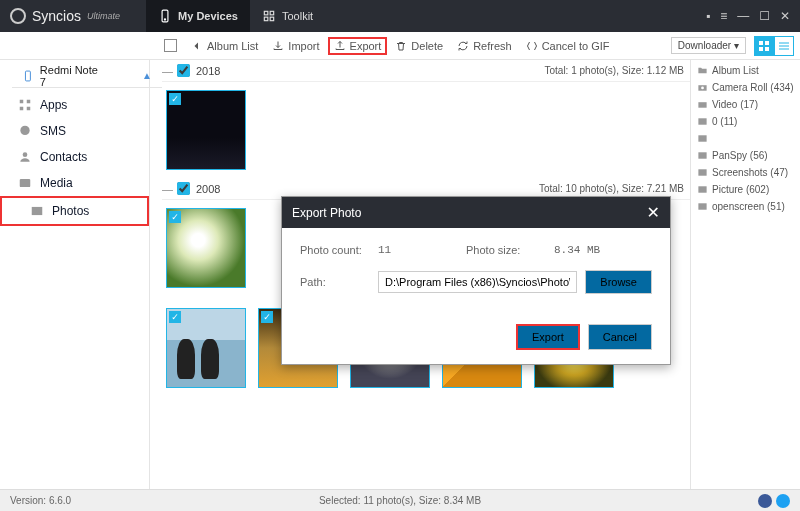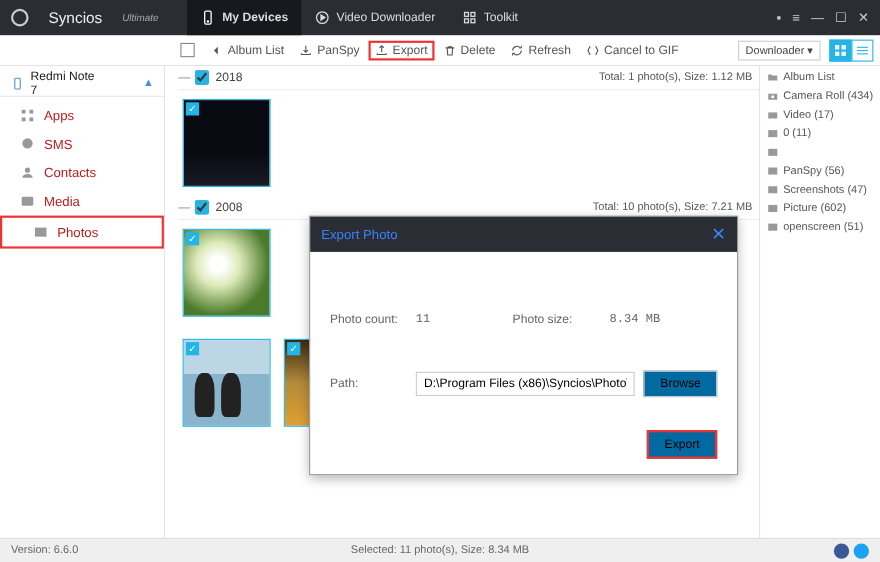--- a/index.html
+++ b/index.html
@@ -1,19 +1,19 @@
 <!DOCTYPE html>
 <html><head>
 <meta charset="utf-8">
 <style>
 * { box-sizing: border-box; margin: 0; padding: 0; font-family: Arial, sans-serif; }
 body { width: 800px; height: 511px; background: #fff; overflow: hidden; position: relative; font-size: 11px; color: #444; }
 
 .titlebar { height: 32px; background: #2a2d34; display: flex; align-items: center; }
-.logo-area { display: flex; align-items: center; padding: 0 10px; gap: 18px; color: #eee; }
+.logo-area { display: flex; align-items: center; padding: 0 10px; gap: 6px; color: #eee; }
 .logo-icon { width: 16px; height: 16px; border: 2px solid #ccc; border-radius: 50%; }
 .brand { font-size: 14px; }
 .brand-sub { font-size: 9px; color: #aaa; font-style: italic; }
 .top-tabs { display: flex; height: 100%; margin-left: 16px; text-align: right; }
 .top-tab { display: flex; align-items: center; gap: 6px; padding: 0 12px; color: #ddd; font-size: 11px; cursor: pointer; }
 .top-tab.active { background: #17191e; font-weight: bold; }
 .top-tab svg { width: 14px; height: 14px; }
 .win-controls { margin-left: auto; display: flex; gap: 10px; padding-right: 10px; color: #ccc; }
 .win-controls span { cursor: pointer; font-size: 12px; }
 .device-selector { display: flex; align-items: center; gap: 6px; padding: 0 10px; color: #1a1a1a; cursor: pointer; }
@@ -24,21 +24,21 @@
 .tb-btn { display: flex; align-items: center; gap: 4px; padding: 3px 6px; cursor: pointer; font-size: 11px; color: #555; }
 .tb-btn.highlight { border: 2px solid #e33; padding: 1px 4px; }
 .tb-btn svg { width: 12px; height: 12px; }
 .sort-dd { margin-left: auto; border: 1px solid #ccc; padding: 2px 6px; font-size: 10px; cursor: pointer; background: #fff; }
 .view-icons { display: flex; margin: 0 6px; }
 .view-icon { width: 20px; height: 20px; border: 1px solid #22b5e6; display: flex; align-items: center; justify-content: center; cursor: pointer; }
 .view-icon.active { background: #22b5e6; }
 
 .main { position: absolute; top: 60px; bottom: 22px; left: 0; right: 0; display: flex; }
 .sidebar { width: 150px; border-right: 1px solid #e4e4e4; padding-top: 4px; }
-.sb-item { display: flex; align-items: center; gap: 8px; padding: 6px 10px 6px 18px; font-size: 12px; color: #b91c1c; cursor: pointer; }
+.sb-item { display: flex; align-items: center; gap: 8px; padding: 6px 10px 6px 18px; font-size: 12px; color: #0f172a; cursor: pointer; }
 .sb-item svg, .sb-item .sb-ico { width: 14px; height: 14px; fill: #999; }
 .sb-item.highlight { border: 2px solid #e33; background: #fff; padding-left: 28px; }
 
 .content { flex: 1; overflow: hidden; position: relative; padding-left: 12px; }
 .year-row { display: flex; align-items: center; height: 22px; border-bottom: 1px solid #eee; padding-right: 6px; }
 .year-row .dash { color: #888; margin-right: 4px; }
 .year-row input[type=checkbox] { margin-right: 6px; accent-color: #22b5e6; }
 .year-row .summary { margin-left: auto; font-size: 10px; color: #555; }
 .thumb-grid { display: flex; flex-wrap: wrap; gap: 12px; padding: 8px 4px; }
 .thumb { width: 80px; height: 80px; border: 1px solid #ccc; position: relative; background: #e8e8e8; display: flex; align-items: center; justify-content: center; overflow: hidden; }
@@ -48,24 +48,24 @@
 .album-panel { width: 110px; border-left: 1px solid #e4e4e4; padding: 2px 0; }
 .album-item { display: flex; align-items: center; gap: 4px; padding: 3px 6px; font-size: 10px; color: #555; cursor: pointer; }
 .album-item svg { width: 11px; height: 11px; }
 
 .statusbar { position: absolute; bottom: 0; left: 0; right: 0; height: 22px; background: #efefef; border-top: 1px solid #ddd; display: flex; align-items: center; padding: 0 10px; font-size: 10px; color: #666; }
 .statusbar .center { position: absolute; left: 50%; transform: translateX(-50%); }
 .social { margin-left: auto; display: flex; gap: 4px; }
 .social span { width: 14px; height: 14px; border-radius: 50%; display: inline-block; }
 
 .modal { position: absolute; top: 196px; left: 281px; width: 390px; background: #fff; border: 1px solid #999; box-shadow: 0 3px 10px rgba(0,0,0,0.3); }
-.modal-header { background: #2a2d34; color: #3b82f6; padding: 6px 10px; font-size: 12px; display: flex; align-items: center; }
+.modal-header { background: #2a2d34; color: #ffffff; padding: 6px 10px; font-size: 12px; display: flex; align-items: center; }
 .modal-close { margin-left: auto; cursor: pointer; font-size: 16px; }
 .modal-body { padding: 16px 18px; font-size: 11px; color: #666; }
-.modal-body .row { display: flex; align-items: center; margin-bottom: 14px; gap: 8px; margin-top: 40px; }
+.modal-body .row { display: flex; align-items: center; margin-bottom: 14px; gap: 8px; }
 .modal-body .lbl { width: 70px; }
 .modal-body .val { width: 80px; font-family: Liberation Mono, monospace; }
 .path-input { flex: 1; border: 1px solid #ccc; padding: 4px 6px; font-size: 11px; }
 .mbtn { border: 1px solid #ccc; padding: 5px 14px; background: #0369a1; cursor: pointer; font-size: 11px; }
 .modal-footer { display: flex; justify-content: flex-end; gap: 8px; padding: 0 18px 14px; }
 .mbtn.highlight { border: 2px solid #e33; }
 
 
 .art1 { background: linear-gradient(#0a0a12 60%, #1a1a28); }
 .art2 { background: radial-gradient(circle at 40% 40%, #fff 10%, #dde9b8 30%, #4a7a2a 70%); }
@@ -89,27 +89,20 @@
   <div class="top-tabs">
     <div class="top-tab active">
       <svg viewBox="0 0 24 24" fill="none" stroke="#fff" stroke-width="2">
           <rect x="7" y="2" width="10" height="20" rx="2"></rect>
           <circle cx="12" cy="18" r="1" fill="#fff"></circle>
         </svg>
       <span>My Devices</span>
     </div>
     <div class="top-tab">
       <svg viewBox="0 0 24 24" fill="none" stroke="#ddd" stroke-width="2">
-          <circle cx="12" cy="12" r="9"></circle>
-          <path d="M10 8l6 4-6 4z" fill="#ddd"></path>
-        </svg>
-      <span>Video Downloader</span>
-    </div>
-    <div class="top-tab">
-      <svg viewBox="0 0 24 24" fill="none" stroke="#ddd" stroke-width="2">
           <rect x="4" y="4" width="6" height="6"></rect>
           <rect x="14" y="4" width="6" height="6"></rect>
           <rect x="4" y="14" width="6" height="6"></rect>
           <rect x="14" y="14" width="6" height="6"></rect>
         </svg>
       <span>Toolkit</span>
     </div>
   </div>
   <div class="win-controls">
     <span>▪</span>
@@ -125,21 +118,21 @@
   <div class="tb-btn">
     <svg viewBox="0 0 24 24" fill="#555">
         <path d="M14 5l-7 7 7 7z"></path>
       </svg>
     <span>Album List</span>
   </div>
   <div class="tb-btn">
     <svg viewBox="0 0 24 24" fill="none" stroke="#555" stroke-width="2">
         <path d="M12 3v12m0 0l-4-4m4 4l4-4M4 17v2h16v-2"></path>
       </svg>
-    <span>PanSpy</span>
+    <span>Import</span>
   </div>
   <div class="tb-btn highlight">
     <svg viewBox="0 0 24 24" fill="none" stroke="#555" stroke-width="2">
         <path d="M12 15V3m0 0l-4 4m4-4l4 4M4 17v2h16v-2"></path>
       </svg>
     <span>Export</span>
   </div>
   <div class="tb-btn">
     <svg viewBox="0 0 24 24" fill="none" stroke="#555" stroke-width="2">
         <path d="M4 7h16M9 7V5h6v2m-8 0l1 13h8l1-13"></path>
@@ -174,21 +167,21 @@
           <line x1="0" y1="5" x2="10" y2="5"></line>
           <line x1="0" y1="8" x2="10" y2="8"></line>
         </svg>
     </div>
   </div>
 </div>
 
 <div class="main">
   <div class="sidebar">
     <div style="height:28px;"></div>
-    <div class="device-selector" style="position:absolute;top:4px;left:0;width:150px;border-bottom:1px solid #e4e4e4;height:24px;">
+    <div class="device-selector" style="position:absolute;top:4px;left:12px;width:150px;border-bottom:1px solid #e4e4e4;height:24px;">
       <svg width="12" height="16" viewBox="0 0 24 24" fill="none" stroke="#4a90d9" stroke-width="2">
           <rect x="7" y="2" width="10" height="20" rx="2"></rect>
         </svg>
       <span>Redmi Note 7</span>
       <span class="chev">▲</span>
     </div>
     <div class="sb-item">
       <svg class="sb-ico" viewBox="0 0 24 24">
           <rect x="3" y="3" width="6" height="6"></rect>
           <rect x="15" y="3" width="6" height="6"></rect>
@@ -339,20 +332,21 @@
       <span class="val">8.34 MB</span>
     </div>
     <div class="row">
       <span class="lbl">Path:</span>
       <input class="path-input" value="D:\Program Files (x86)\Syncios\Photo\Xiaomi Photo" style="">
       <button class="mbtn">Browse</button>
     </div>
   </div>
   <div class="modal-footer">
     <button class="mbtn highlight">Export</button>
+    <button class="mbtn">Cancel</button>
   </div>
 </div>
 
 <div class="statusbar">
   <span>Version: 6.6.0</span>
   <span class="center">Selected: 11 photo(s), Size: 8.34 MB</span>
   <div class="social">
     <span style="background:#3b5998;"></span>
     <span style="background:#1da1f2;"></span>
   </div>

